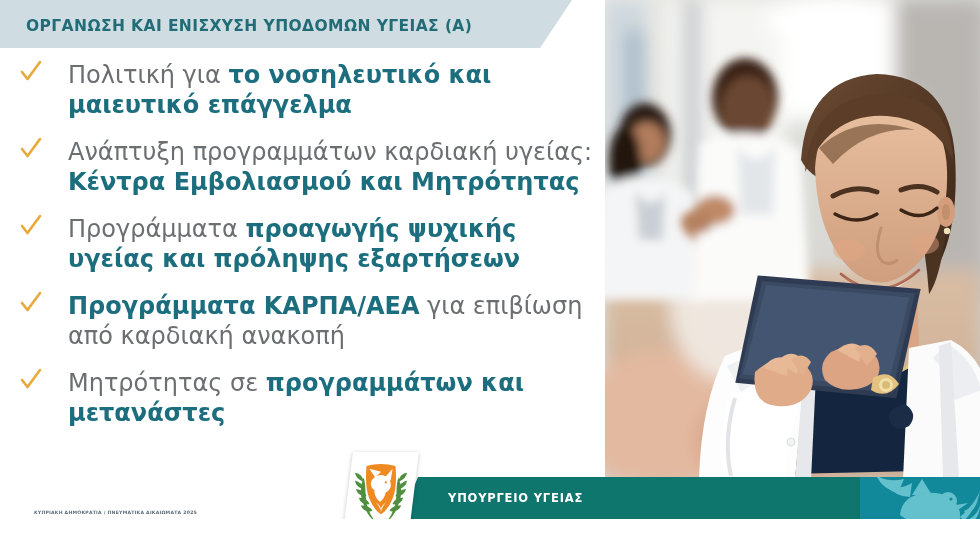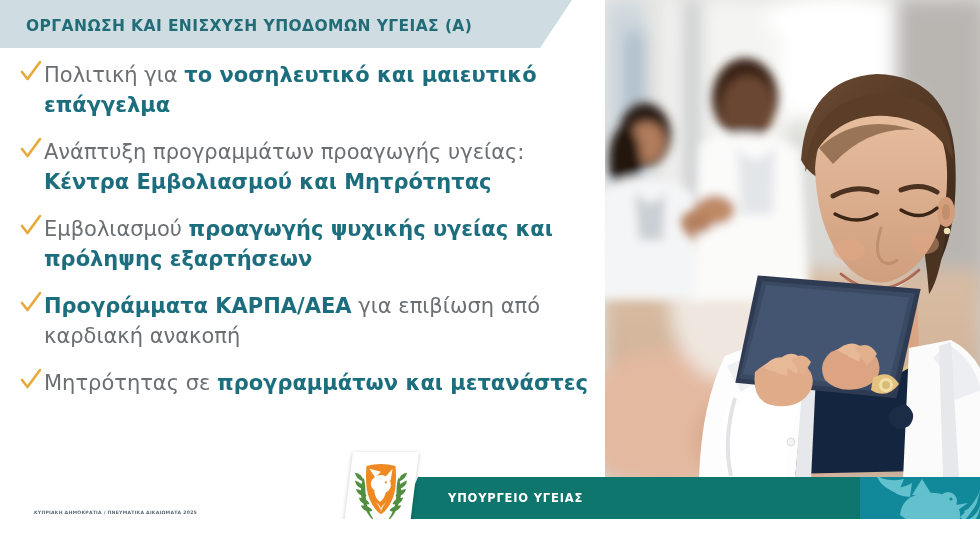--- a/index.html
+++ b/index.html
@@ -24,23 +24,23 @@
     font-size:15.5px;font-weight:bold;letter-spacing:.4px;
     color:#226c77;white-space:nowrap;
   }
 
   
   .bullets{
     position:absolute;left:0;top:60px;width:600px;
   }
   .bullet{
     position:relative;
-    padding-left:44px;
+    padding-left:68px;
     margin-bottom:17px;
-    font-size:21px;
+    font-size:24px;
     line-height:30px;
     color:#6b6f72;
   }
   .check{
     position:absolute;left:20px;top:-1px;
     width:22px;height:26px;
     display:block;
   }
   .b-strong{font-weight:bold;color:#1c6e7e;}
 
@@ -106,30 +106,30 @@
       </span>
       <span><span>Πολιτική για </span><b class="b-strong">το νοσηλευτικό και μαιευτικό επάγγελμα</b></span>
     </div>
 
     <div class="bullet">
       <span class="check">
         <svg viewBox="0 0 22 26">
             <path d="M2 13 L7.5 20 L20 3" fill="none" stroke="#e8a93a" stroke-width="2.6" stroke-linecap="round" stroke-linejoin="round"></path>
           </svg>
       </span>
-      <span><span>Ανάπτυξη προγραμμάτων προαγωγής υγείας: </span><b class="b-strong">Κέντρα Εμβολιασμού και Μητρότητας</b></span>
-    </div>
-
-    <div class="bullet">
-      <span class="check">
-        <svg viewBox="0 0 22 26">
-            <path d="M2 13 L7.5 20 L20 3" fill="none" stroke="#e8a93a" stroke-width="2.6" stroke-linecap="round" stroke-linejoin="round"></path>
-          </svg>
-      </span>
-      <span><span>Εμβολιασμού </span><b class="b-strong">προαγωγής ψυχικής υγείας και πρόληψης εξαρτήσεων</b></span>
+      <span><span>Ανάπτυξη προγραμμάτων καρδιακή υγείας: </span><b class="b-strong">Κέντρα Εμβολιασμού και Μητρότητας</b></span>
+    </div>
+
+    <div class="bullet">
+      <span class="check">
+        <svg viewBox="0 0 22 26">
+            <path d="M2 13 L7.5 20 L20 3" fill="none" stroke="#e8a93a" stroke-width="2.6" stroke-linecap="round" stroke-linejoin="round"></path>
+          </svg>
+      </span>
+      <span><span>Προγράμματα </span><b class="b-strong">προαγωγής ψυχικής υγείας και πρόληψης εξαρτήσεων</b></span>
     </div>
 
     <div class="bullet">
       <span class="check">
         <svg viewBox="0 0 22 26">
             <path d="M2 13 L7.5 20 L20 3" fill="none" stroke="#e8a93a" stroke-width="2.6" stroke-linecap="round" stroke-linejoin="round"></path>
           </svg>
       </span>
       <span><b class="b-strong">Προγράμματα ΚΑΡΠΑ/ΑΕΑ</b><span> για επιβίωση από καρδιακή ανακοπή</span></span>
     </div>

